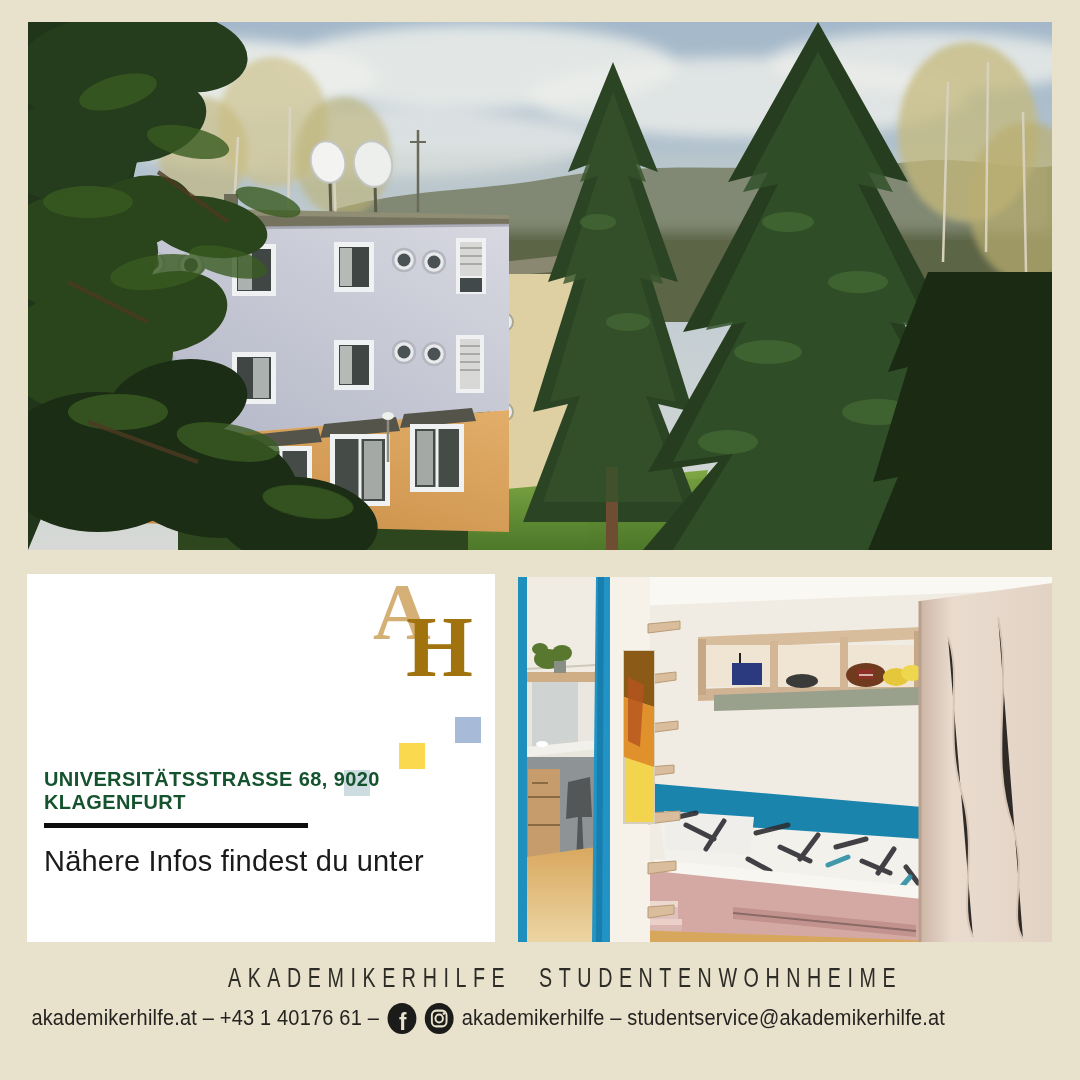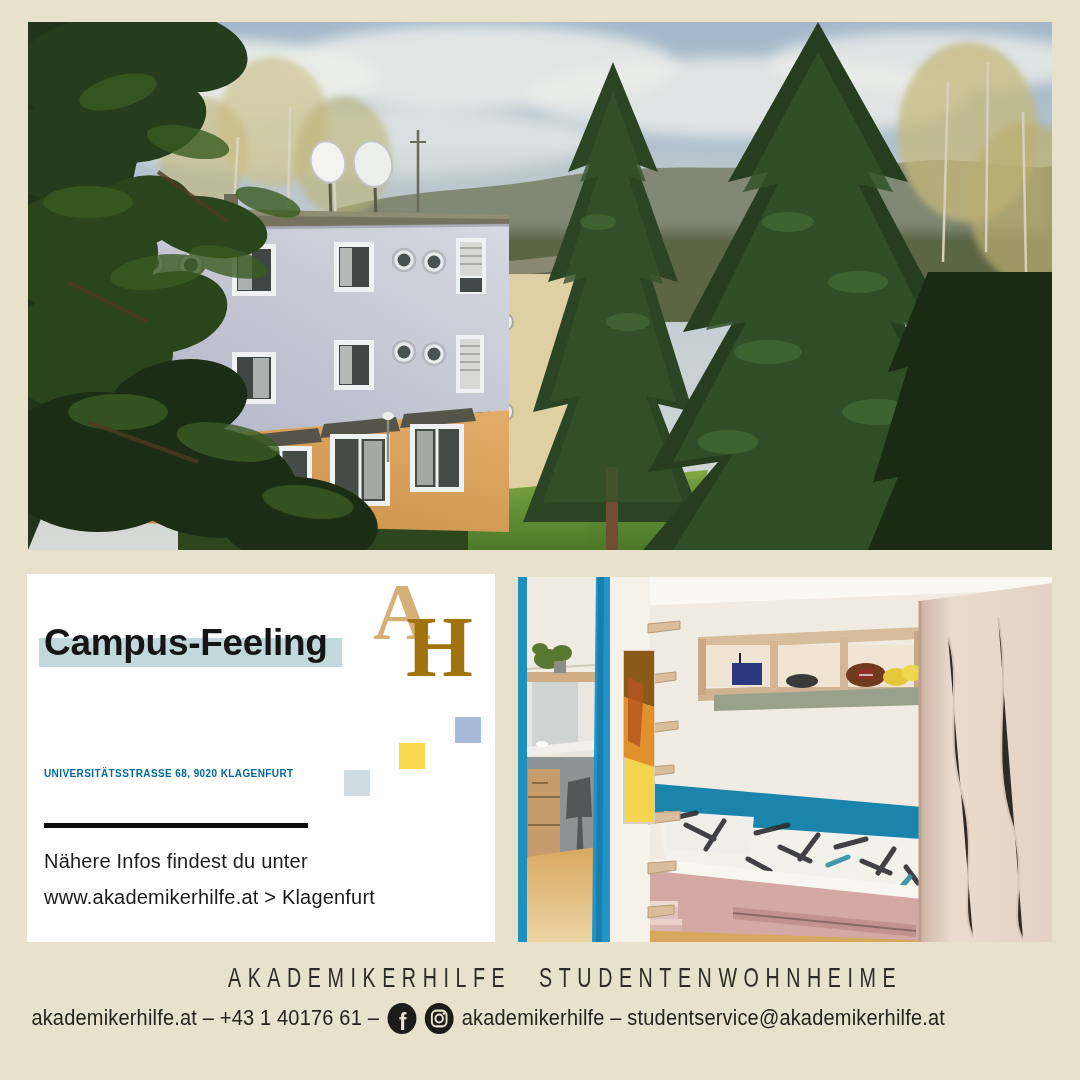--- a/index.html
+++ b/index.html
@@ -10,23 +10,23 @@
   
   .top-photo{left:28px;top:22px;width:1024px;height:528px;}
   .room-photo{left:518px;top:577px;width:534px;height:365px;}
   .top-photo svg,.room-photo svg{display:block;width:100%;height:100%;}
 
   
   .card{left:27px;top:574px;width:468px;height:368px;background:#ffffff;}
   .headline{left:17px;top:42px;font-size:37px;font-weight:bold;color:#151515;line-height:53px;letter-spacing:-0.3px;white-space:nowrap;}
   .hl{display:inline-block;background-image:linear-gradient(180deg,rgba(0,0,0,0) 42%,#c3d8da 42%,#c3d8da 97%,rgba(0,0,0,0) 97%);padding:0 14px 0 5px;margin-left:-5px;}
   .hl.wide{padding-right:28px;}
-  .address{left:17px;top:194px;font-size:10px;font-weight:bold;color:#0369a1;letter-spacing:0.4px;}
+  .address{left:17px;top:194px;font-size:20px;font-weight:bold;color:#14532d;letter-spacing:0.4px;}
   .rule{left:17px;top:249px;width:264px;height:5px;background:#0d0d0d;}
-  .info{left:17px;top:269px;font-size:20px;color:#1b1b1b;line-height:36px;letter-spacing:0.2px;}
+  .info{left:17px;top:269px;font-size:29px;color:#1b1b1b;line-height:36px;letter-spacing:0.2px;}
 
   .logo{right:10px;top:4px;width:112px;height:122px;}
   .logo-a{position:absolute;left:0;top:-6px;font-family:"Liberation Serif",serif;font-weight:bold;font-size:80px;color:#d4b077;line-height:1;}
   .logo-h{position:absolute;left:33px;top:26px;font-family:"Liberation Serif",serif;font-weight:bold;font-size:86px;color:#a0730e;line-height:1;}
 
   .sq{width:26px;height:26px;}
   .sq-blue{left:428px;top:143px;background:#a7bbd9;}
   .sq-yellow{left:372px;top:169px;background:#fbd94e;}
   .sq-gray{left:317px;top:196px;background:#cddce0;}
 
@@ -259,37 +259,36 @@
           <line x1="40" y1="260" x2="120" y2="300"></line>
             <line x1="60" y1="400" x2="170" y2="440"></line>
             <line x1="130" y1="150" x2="200" y2="200"></line>
         </g>
       </g>
     </svg>
   </div>
 
   <div class="abs card">
     <div class="abs headline">
-      <span class="hl">Campus-Feeling</span><br>
+      <br>
     </div>
 
     <div class="abs logo">
       <span class="logo-a">A</span>
       <span class="logo-h">H</span>
     </div>
 
     <div class="abs sq sq-blue"></div>
     <div class="abs sq sq-yellow"></div>
     <div class="abs sq sq-gray"></div>
 
     <div class="abs address">UNIVERSITÄTSSTRASSE 68, 9020 KLAGENFURT</div>
     <div class="abs rule"></div>
     <div class="abs info">
       <span>Nähere Infos findest du unter</span><br>
-      <span>www.akademikerhilfe.at &gt; Klagenfurt</span>
     </div>
   </div>
 
   <div class="abs room-photo">
     <svg viewBox="0 0 534 365" preserveAspectRatio="none">
       <defs>
         <linearGradient id="rWard" x1="0" y1="0" x2="1" y2="0">
           <stop offset="0" stop-color="#cdb5a5"></stop>
             <stop offset="0.25" stop-color="#e9dccf"></stop>
             <stop offset="1" stop-color="#e2d2c4"></stop>

